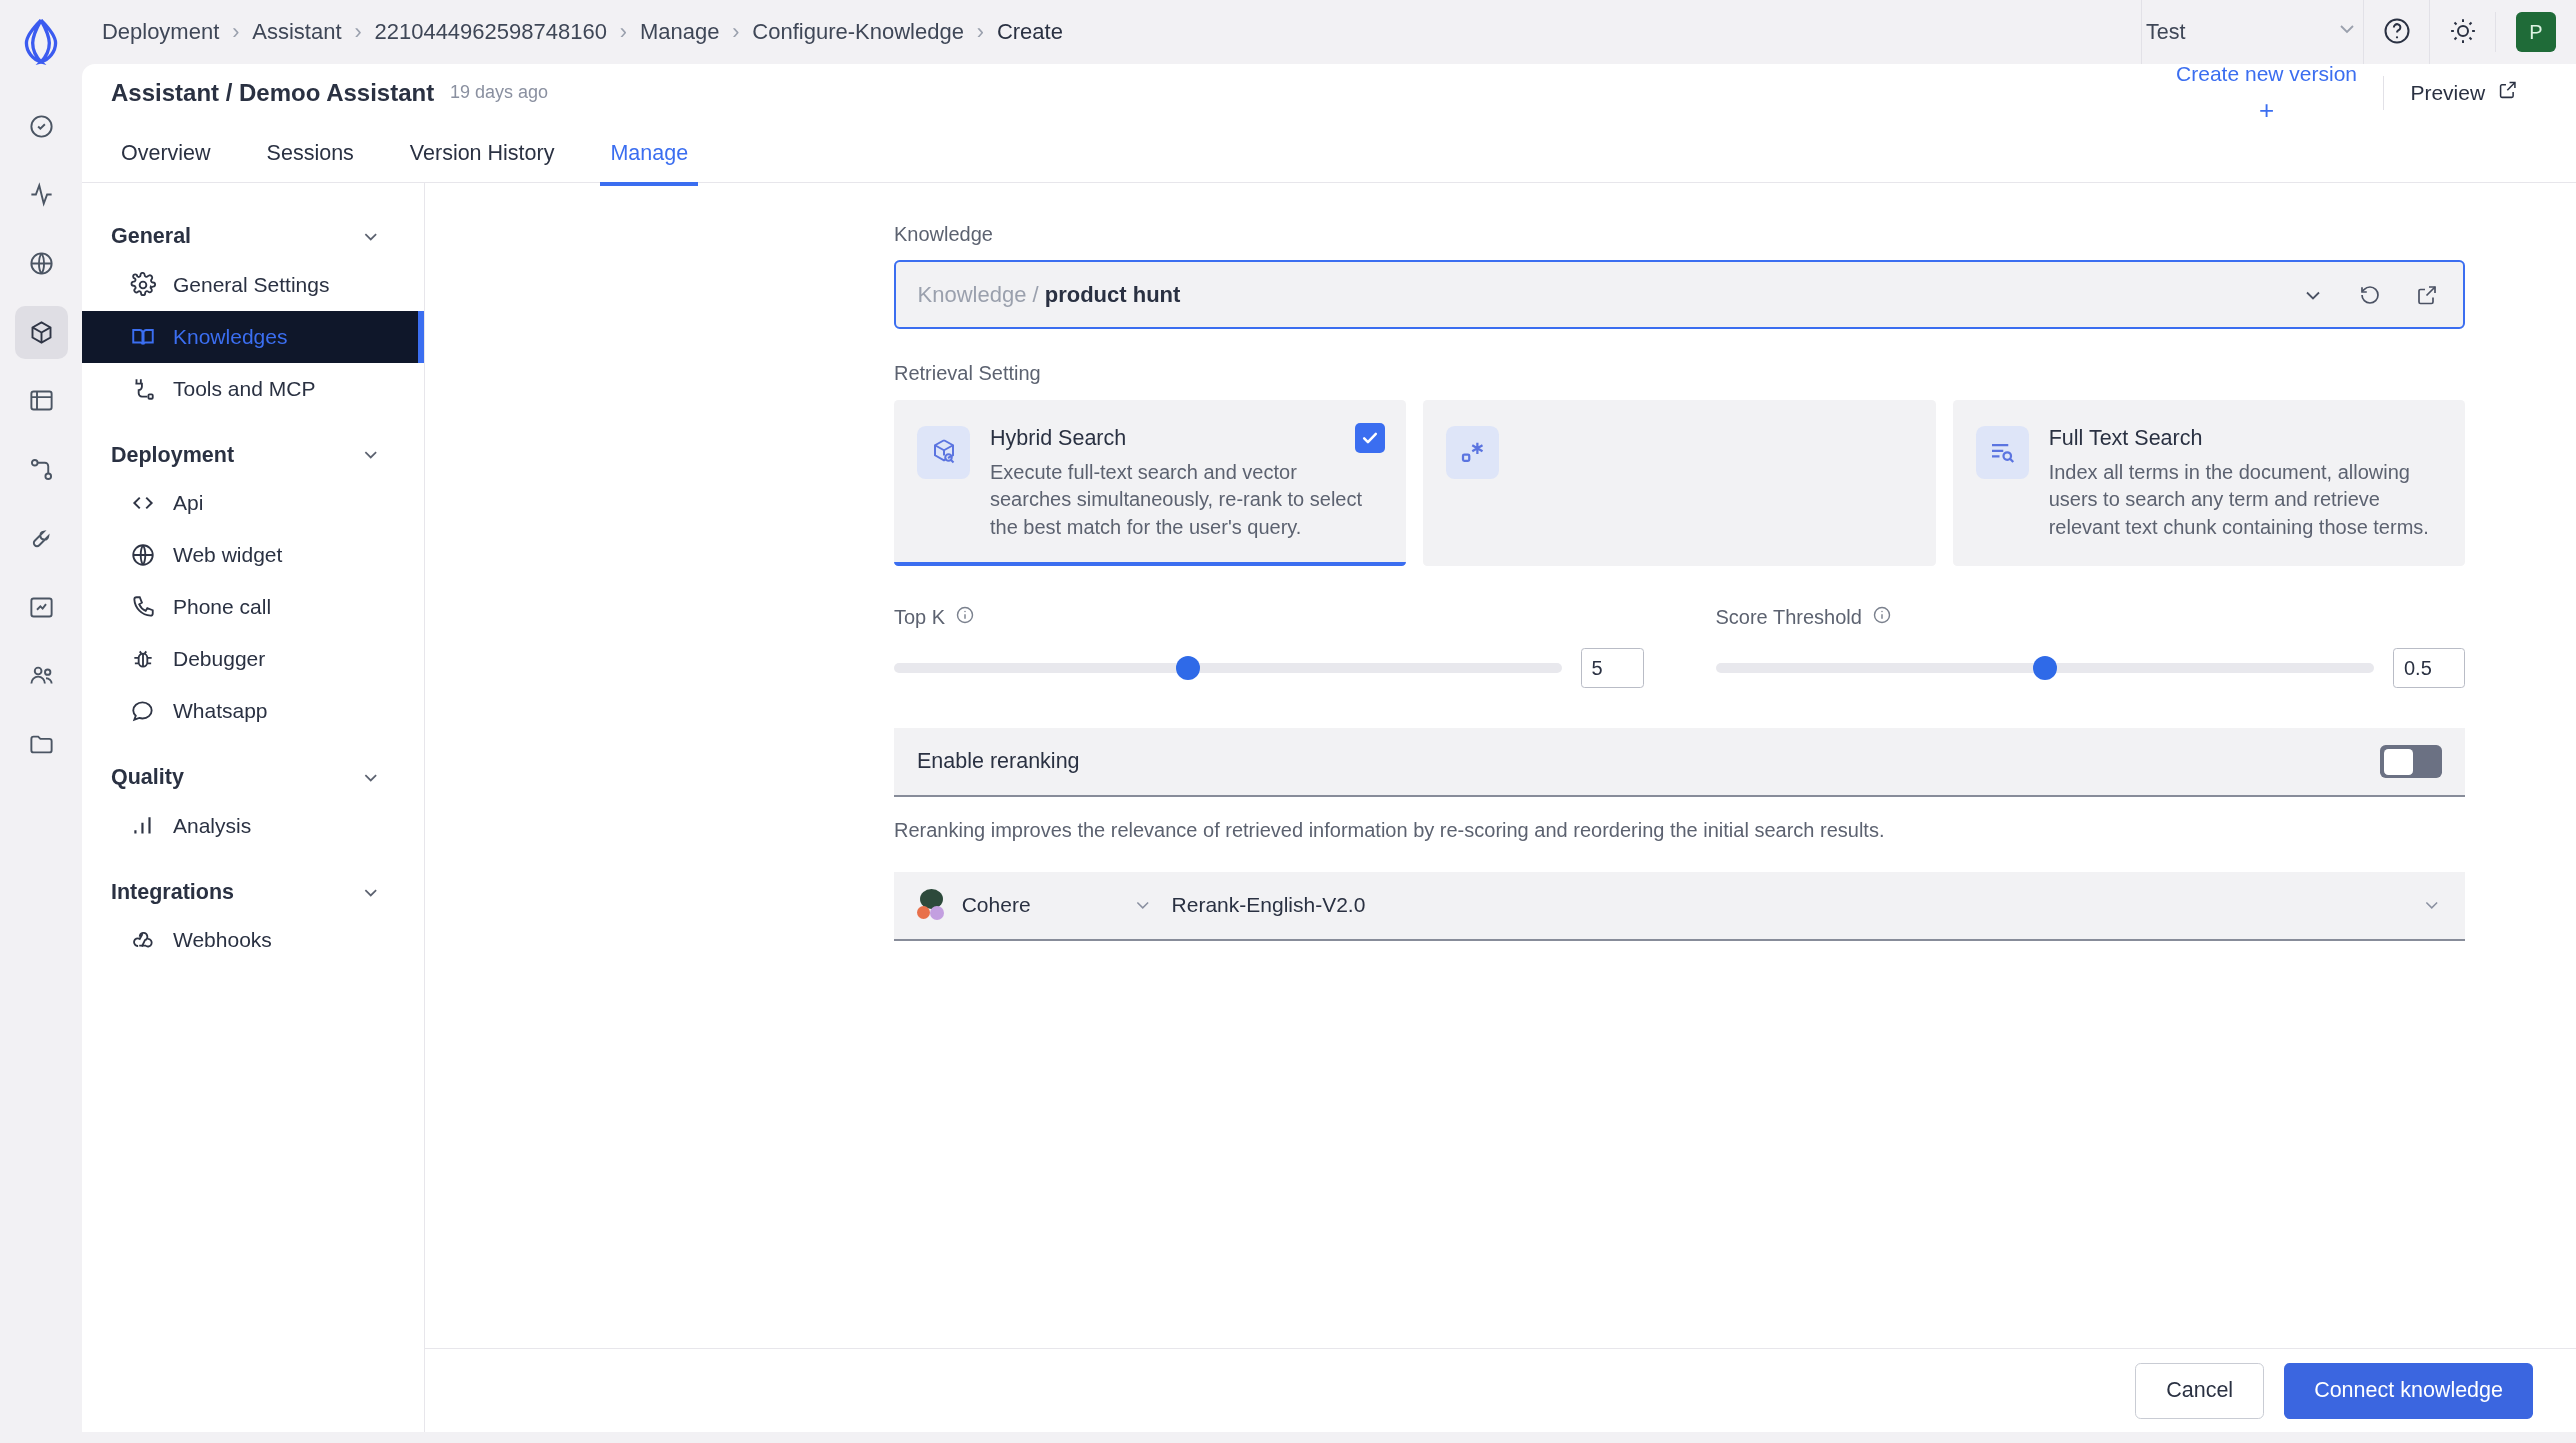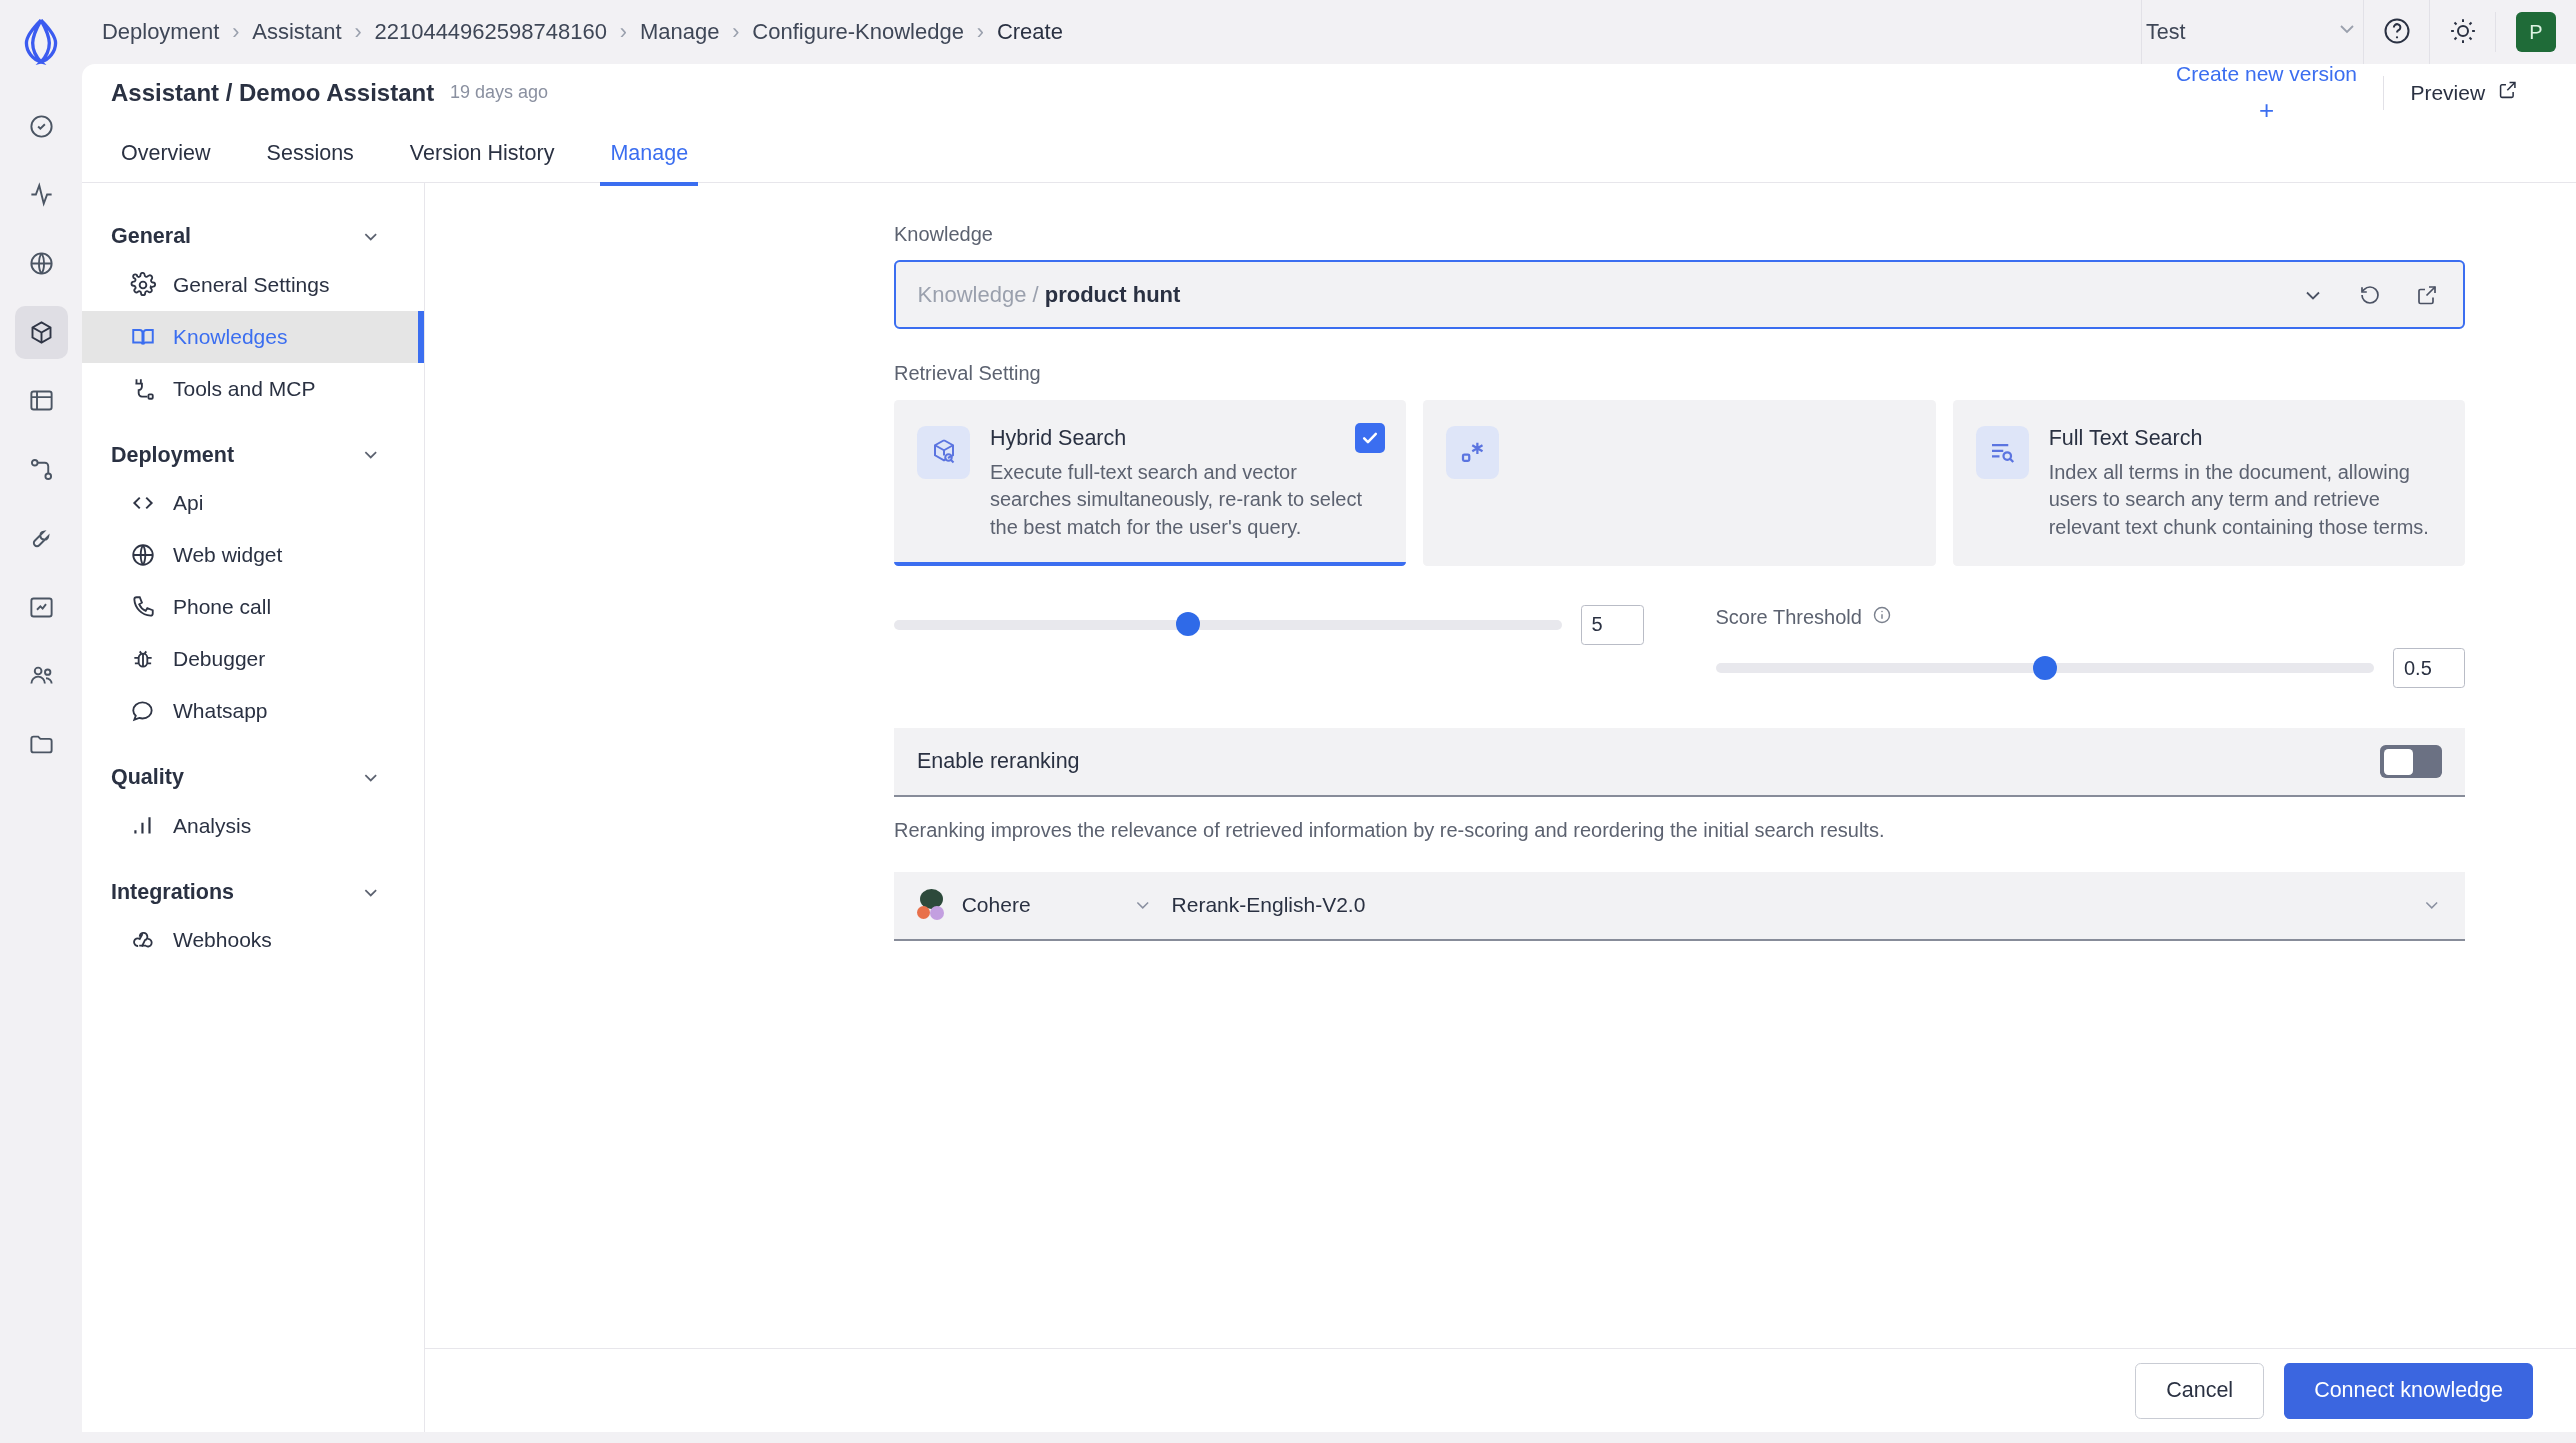--- a/index.html
+++ b/index.html
@@ -98,21 +98,21 @@
   .nav-group:first-child { margin-top: 0; }
   .nav-group .chev { color: #5c6270; display: flex; }
   .nav-group .chev svg { width: 21.5px; height: 21.5px; }
   .nav-item {
     display: flex; align-items: center; gap: 17px;
     height: 52px; padding: 0 47px; font-size: 21px; color: #2a3142; cursor: pointer;
     position: relative;
   }
   .nav-item .ni-icon { width: 27px; height: 27px; display: flex; align-items: center; justify-content: center; color: #2f3545; }
   .nav-item .ni-icon svg { width: 26px; height: 26px; }
-  .nav-item.active { background: #e5e5e5; color: #3b6ef0; text-align: right; }
+  .nav-item.active { background: #0f172a; color: #3b6ef0; text-align: right; }
   .nav-item.active .ni-icon { color: #3b6ef0; }
   .nav-item.active::after {
     content: ""; position: absolute; right: 0; top: 0; bottom: 0; width: 5.7px; background: #3b6ef0;
   }
 
   
   .main { flex: 1; display: flex; flex-direction: column; min-width: 0; position: relative; }
   .main-inner { flex: 1; padding: 40px 0 0 0; }
   .field-wrap { width: 1571px; margin-left: 469px; }
 
@@ -567,20 +567,30 @@
                   </div>
                   <div class="ret-body">
                     <div class="ret-title">Full Text Search</div>
                     <div class="ret-desc">Index all terms in the document, allowing users to search any term and retrieve relevant text chunk containing those terms.</div>
                   </div>
                 </div>
               </div>
 
               <div class="sliders">
                 <div class="slider-col">
+                  <div class="sl-label">
+                    <span>Top K</span>
+                    <span>
+                      <svg viewBox="0 0 24 24" fill="none" stroke="currentColor" stroke-width="1.7">
+                          <circle cx="12" cy="12" r="9"></circle>
+                          <path d="M12 11v5.5"></path>
+                          <circle cx="12" cy="7.8" r=".9" fill="currentColor" stroke="none"></circle>
+                        </svg>
+                    </span>
+                  </div>
                   <div class="sl-row">
                     <div class="sl-track-wrap">
                       <div class="sl-track"></div>
                       <div class="sl-thumb" id="topk-thumb" style="left: 44%;"></div>
                     </div>
                     <div class="sl-box">5</div>
                   </div>
                 </div>
 
                 <div class="slider-col">

